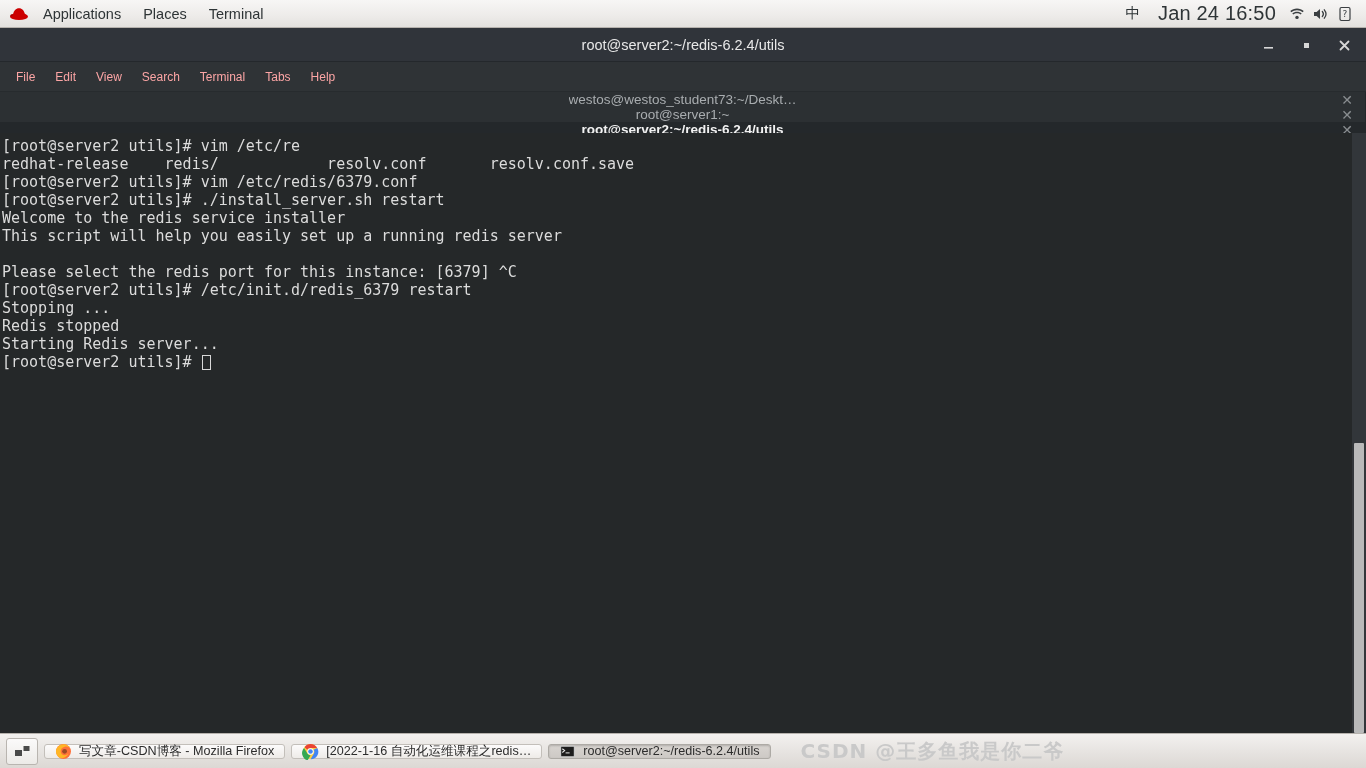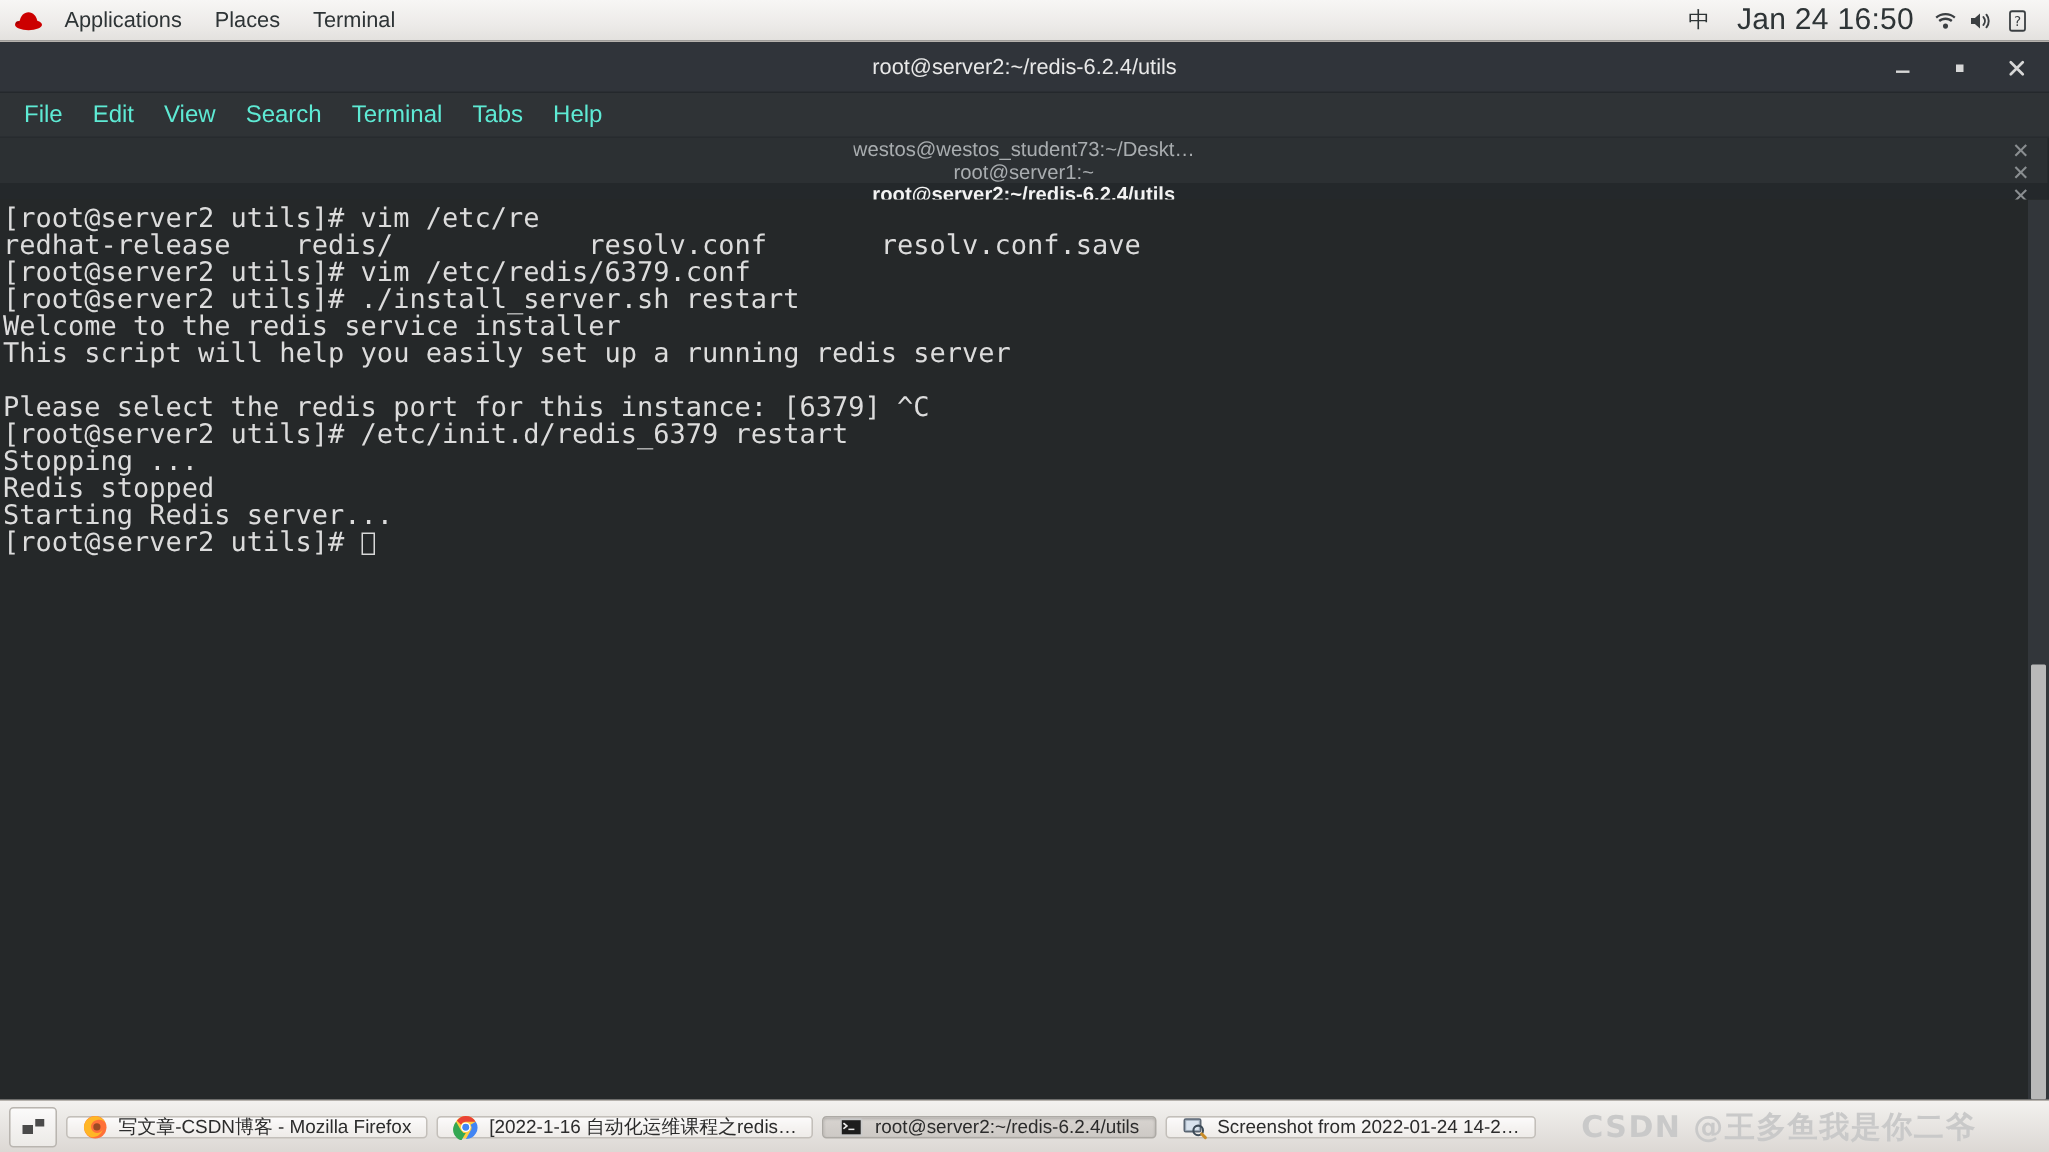--- a/index.html
+++ b/index.html
@@ -40,21 +40,21 @@
     position:absolute; right:8px; top:0; height:34px;
     display:flex; align-items:center; gap:10px;
   }
   .wc{ width:28px; height:26px; display:flex; align-items:center; justify-content:center;
        color:#d7d7d7; font-size:15px; line-height:1; }
 
   #menubar{
     height:30px; background:#2f3336; display:flex; align-items:center;
     padding-left:6px; gap:0px; border-bottom:1px solid #272b2e;
   }
-  .menu-item{ color:#5eead4; font-size:16px; padding:4px 10px; border-radius:3px; }
+  .menu-item{ color:#fca5a5; font-size:12px; padding:4px 10px; border-radius:3px; }
 
   #tabbar{
     height:41px; background:#2c3033; display:flex; align-items:stretch;
     border-bottom:1px solid #23272a;
     flex-direction:column;
   }
   .tab{
     flex:1 1 0; min-width:0; position:relative;
     display:flex; align-items:center; justify-content:center;
     color:#a9adb0; font-size:13.5px; padding:0 14px;
@@ -72,21 +72,21 @@
   }
   #tab-actions{ display:flex; align-items:center; gap:14px; padding:0 14px; background:#2c3033; }
   #tab-actions .act{ color:#d9d9d9; display:flex; align-items:center; justify-content:center; }
 
   #term-body{
     flex:1; background:#252829; position:relative; overflow:hidden;
     padding:4px 0 0 2px;
   }
   #term-text{
     font-family:"DejaVu Sans Mono","Liberation Mono",monospace;
-    font-size:18px; line-height:18px; color:#dcdcdc;
+    font-size:15px; line-height:18px; color:#dcdcdc;
     white-space:pre; letter-spacing:0px;
   }
   .cursor-block{
     display:inline-block; width:9px; height:15px; vertical-align:-3px;
     border:1px solid #d8d8d8; background:transparent; margin-left:1px;
   }
   #term-scrollbar{
     position:absolute; right:0; top:0; width:14px; height:100%;
     background:#32363a;
   }
@@ -274,26 +274,15 @@
       <svg width="17" height="17" viewBox="0 0 17 17">
         <rect x="1" y="2.5" width="15" height="12" rx="1" fill="#c9c9c9"></rect>
         <rect x="2.2" y="3.8" width="12.6" height="9.4" fill="#1d1d1d"></rect>
         <path d="M3.6 6 L5.6 7.6 L3.6 9.2" stroke="#e8e8e8" stroke-width="1.1" fill="none" stroke-linecap="round"></path>
         <rect x="6.6" y="9.4" width="4" height="1" fill="#e8e8e8"></rect>
       </svg>
     </span>
     <span class="tlabel">root@server2:~/redis-6.2.4/utils</span>
   </div>
 
-  <div class="task">
-    <span class="ticon">
-      <svg width="17" height="17" viewBox="0 0 17 17">
-        <rect x="1.5" y="3" width="11" height="8.5" rx="1" fill="#9aa7b5" stroke="#5b6673" stroke-width="1"></rect>
-        <rect x="2.8" y="4.2" width="8.4" height="6.1" fill="#d9e3ee"></rect>
-        <circle cx="10.8" cy="10.6" r="3.2" fill="none" stroke="#3c4a57" stroke-width="1.4"></circle>
-        <path d="M13.1 12.9 L15.6 15.4" stroke="#c88c2a" stroke-width="2" stroke-linecap="round"></path>
-      </svg>
-    </span>
-    <span class="tlabel">Screenshot from 2022-01-24 14-2…</span>
-  </div>
 
   <div id="watermark">CSDN @王多鱼我是你二爷</div>
 </div>
 
 </body></html>

